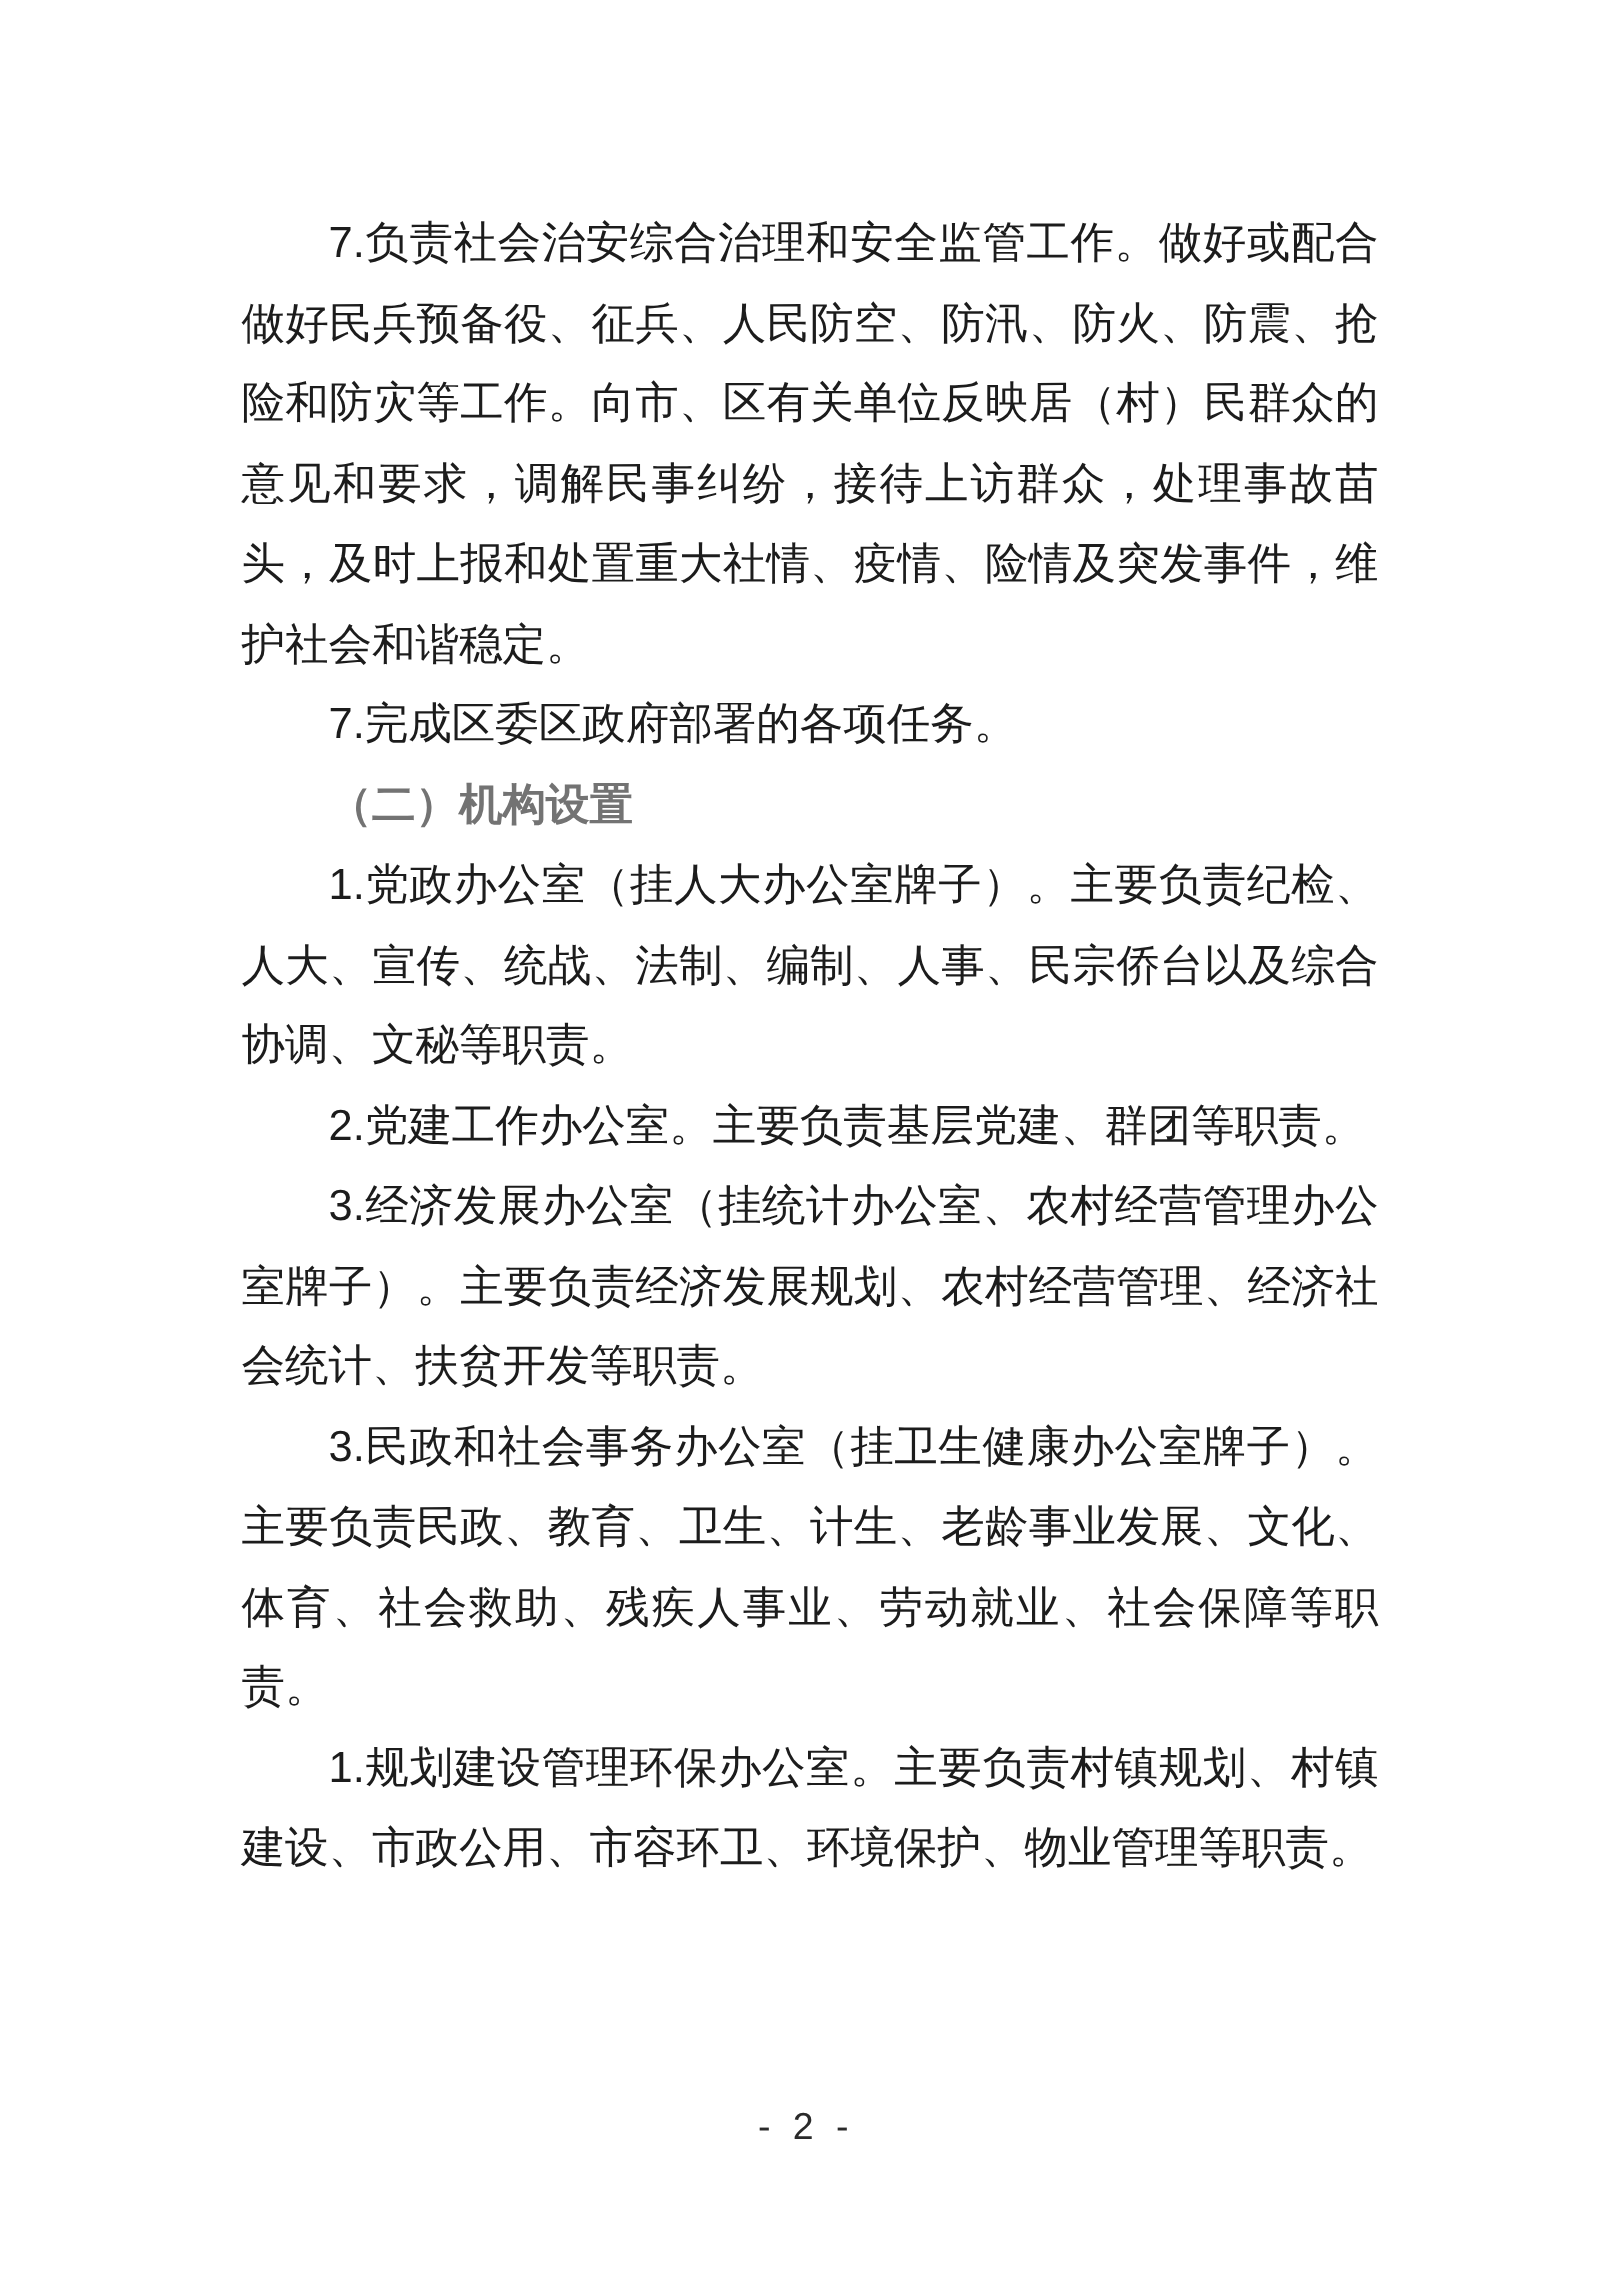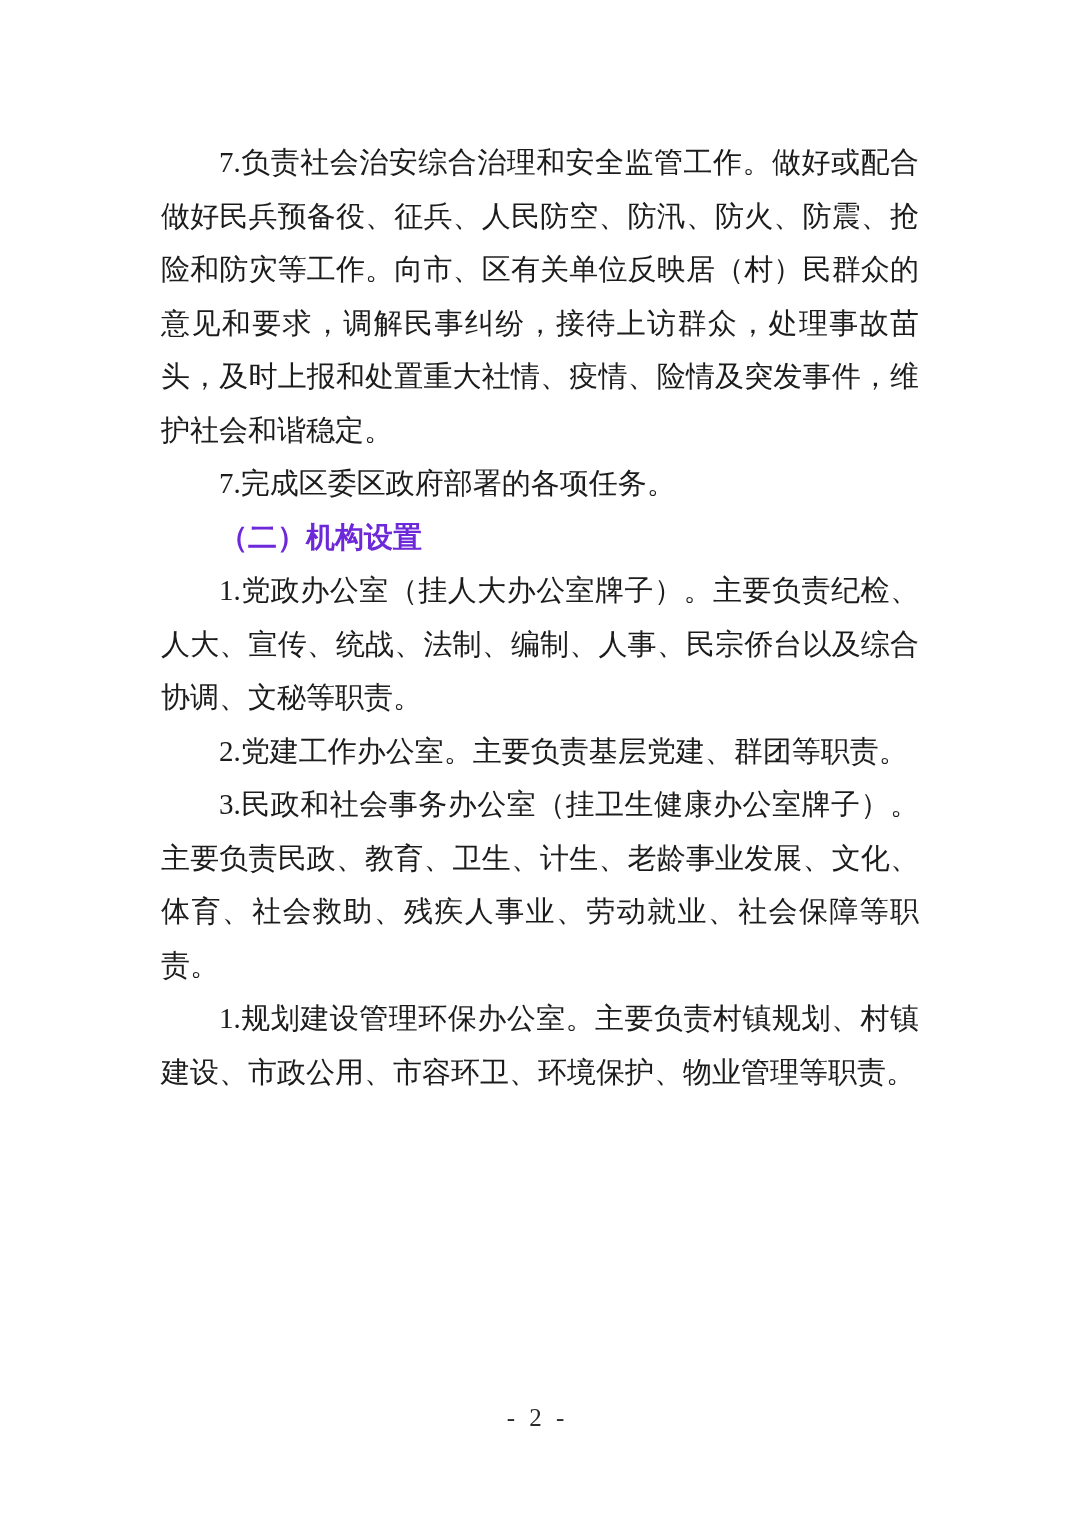--- a/index.html
+++ b/index.html
@@ -6,21 +6,21 @@
     margin: 0;
     padding: 0;
     background: #ffffff;
   }
   .page {
     position: relative;
     width: 1075px;
     height: 1520px;
     background: #ffffff;
     overflow: hidden;
-    font-family: Liberation Serif, serif;
+    font-family: Liberation Sans, sans-serif;
     color: #1c1c1c;
   }
   .content {
     position: absolute;
     left: 161px;
     top: 136px;
     width: 758px;
   }
   .para {
     margin: 0;
@@ -28,21 +28,21 @@
     line-height: 53.5px;
     text-indent: 2em;
     text-align: justify;
     text-justify: inter-ideograph;
     letter-spacing: 0;
     word-break: break-all;
   }
   .para.heading {
     font-weight: bold;
     text-align: left;
-    color: #6d28d9;
+    color: #737373;
   }
   .page-number {
     position: absolute;
     left: 0;
     top: 1398px;
     width: 100%;
     text-align: center;
     font-size: 25px;
     line-height: 40px;
     color: #2a2a2a;
@@ -52,17 +52,18 @@
 </head>
 <body>
 
 <div class="page">
   <div class="content">
     <p class="para">7.负责社会治安综合治理和安全监管工作。做好或配合做好民兵预备役、征兵、人民防空、防汛、防火、防震、抢险和防灾等工作。向市、区有关单位反映居（村）民群众的意见和要求，调解民事纠纷，接待上访群众，处理事故苗头，及时上报和处置重大社情、疫情、险情及突发事件，维护社会和谐稳定。</p>
     <p class="para">7.完成区委区政府部署的各项任务。</p>
     <p class="para heading">（二）机构设置</p>
     <p class="para">1.党政办公室（挂人大办公室牌子）。主要负责纪检、人大、宣传、统战、法制、编制、人事、民宗侨台以及综合协调、文秘等职责。</p>
     <p class="para">2.党建工作办公室。主要负责基层党建、群团等职责。</p>
+    <p class="para">3.经济发展办公室（挂统计办公室、农村经营管理办公室牌子）。主要负责经济发展规划、农村经营管理、经济社会统计、扶贫开发等职责。</p>
     <p class="para">3.民政和社会事务办公室（挂卫生健康办公室牌子）。主要负责民政、教育、卫生、计生、老龄事业发展、文化、体育、社会救助、残疾人事业、劳动就业、社会保障等职责。</p>
     <p class="para">1.规划建设管理环保办公室。主要负责村镇规划、村镇建设、市政公用、市容环卫、环境保护、物业管理等职责。</p>
   </div>
   <div class="page-number">- 2 -</div>
 </div>
 
 </body></html>

